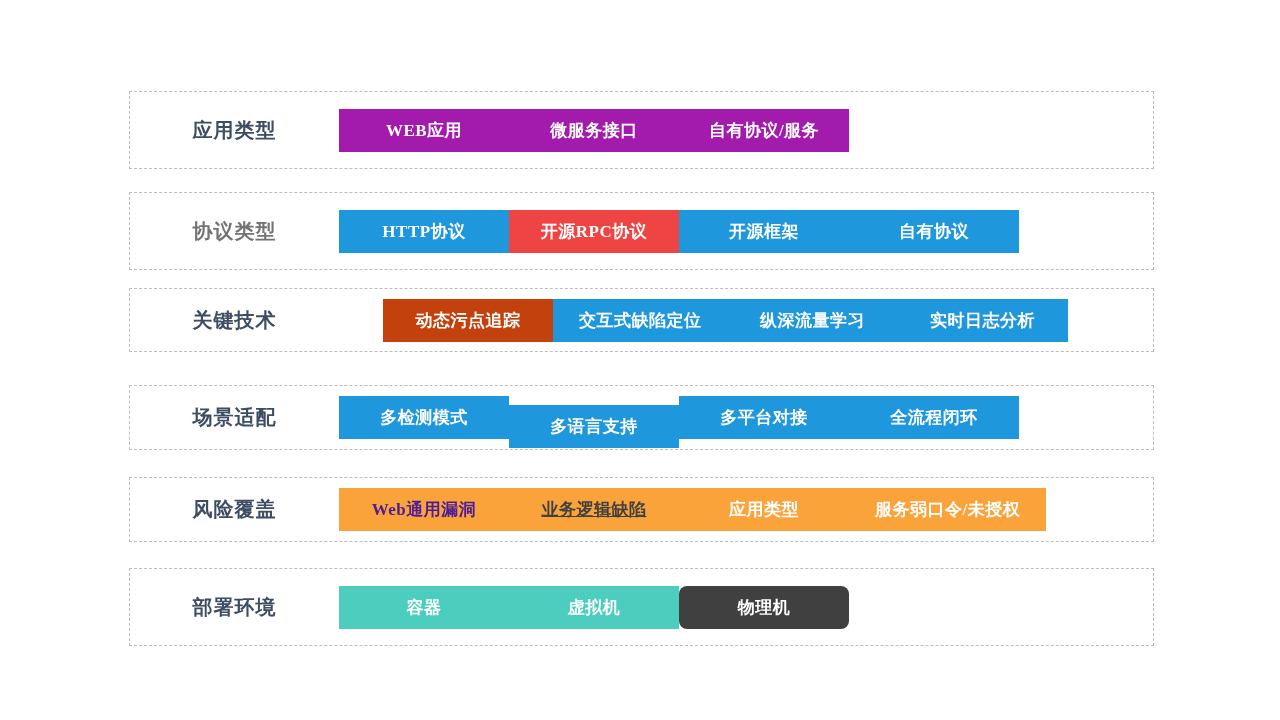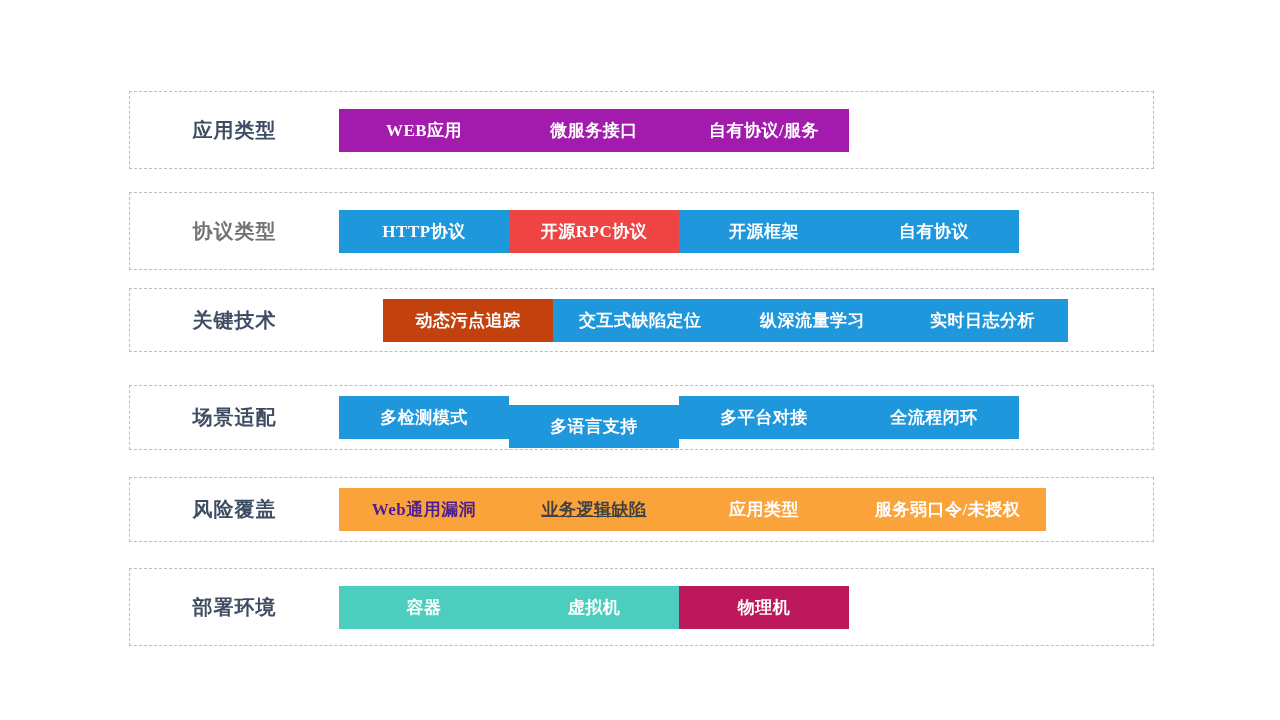--- a/index.html
+++ b/index.html
@@ -108,16 +108,16 @@
         <div class="tag" style="background: rgb(251, 163, 59); color: #404040; text-decoration: underline;">业务逻辑缺陷</div>
         <div class="tag" style="background: rgb(251, 163, 59); color: rgb(255, 255, 255);">应用类型</div>
         <div class="tag" style="background: rgb(251, 163, 59); color: rgb(255, 255, 255);">服务弱口令/未授权</div>
       </div>
     </div>
     <div class="row">
       <div class="row-label" style="color: rgb(62, 77, 99);">部署环境</div>
       <div class="tags">
         <div class="tag" style="background: rgb(77, 205, 190); color: rgb(255, 255, 255);">容器</div>
         <div class="tag" style="background: rgb(77, 205, 190); color: rgb(255, 255, 255);">虚拟机</div>
-        <div class="tag" style="background: #be185d; color: rgb(255, 255, 255);">物理机</div>
+        <div class="tag" style="background: #404040; color: rgb(255, 255, 255); border-radius: 8px;">物理机</div>
       </div>
     </div>
   </div>
 
 </body></html>

